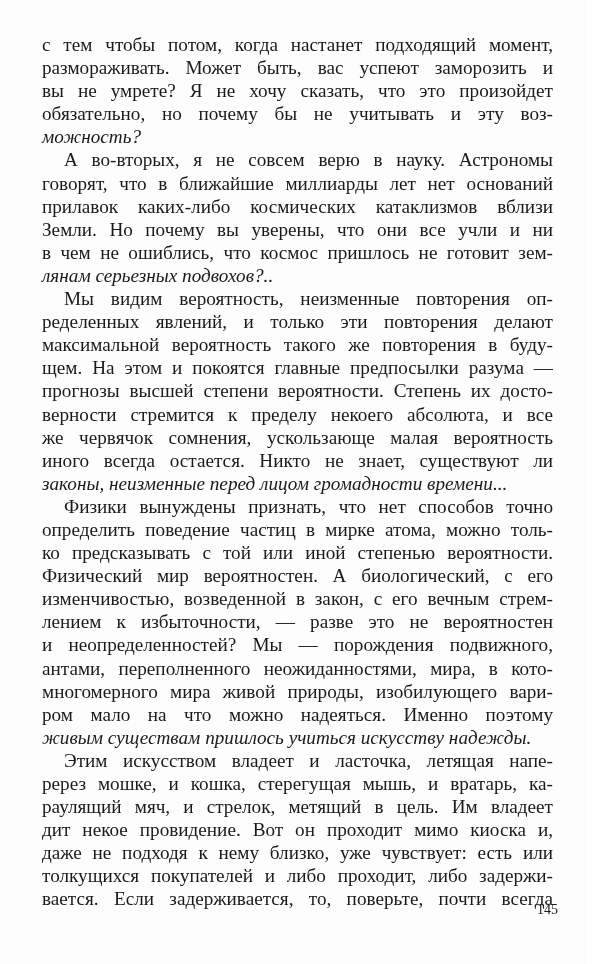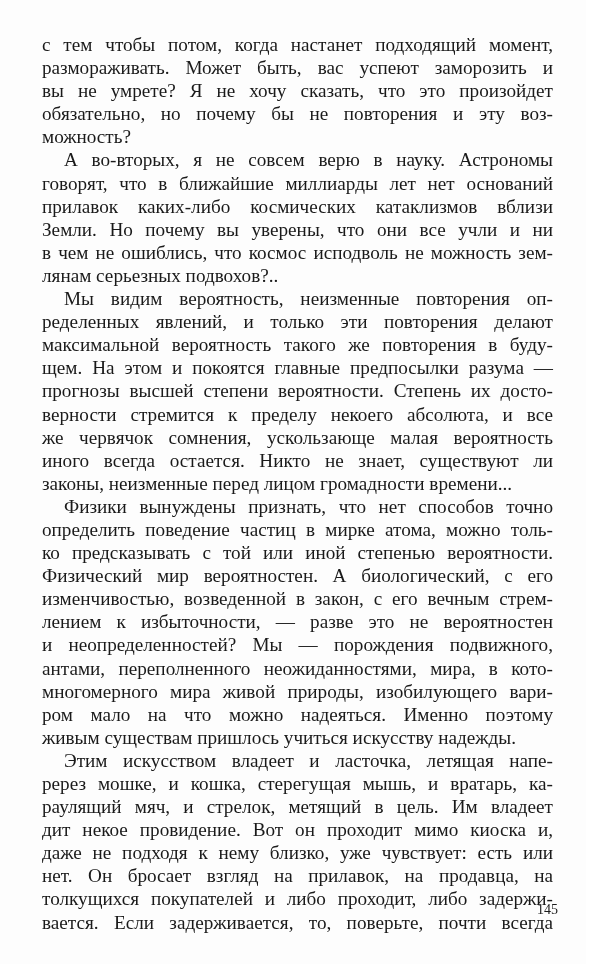--- a/index.html
+++ b/index.html
@@ -2,40 +2,40 @@
 <html><head>
 <meta charset="utf-8">
 <style>
   html, body { margin: 0; padding: 0; background: #ffffff; }
   body { width: 600px; height: 964px; position: relative; overflow: hidden; }
   .page { position: absolute; left: 0; top: 0; width: 586px; height: 964px; background: #fdfdfd; }
   .text { position: absolute; left: 42px; top: 33px; width: 511px;
     font-family: "Liberation Serif", "DejaVu Serif", serif; font-size: 19.2px;
     line-height: 23.1px; color: #1a1a1a; }
   .line { display: block; white-space: nowrap; text-align: justify; text-align-last: justify; height: 23.1px; overflow: visible; }
-  .line.last { text-align-last: left; }
+  .line.last { text-align-last: left; font-style: italic; }
   .line.indent { padding-left: 22px; }
   .pagenum { position: absolute; left: 528px; top: 902px; width: 30px; text-align: right;
     font-family: "Liberation Serif", "DejaVu Serif", serif; font-size: 14px; color: #1a1a1a; }
 </style>
 </head>
 <body>
 
 <div class="page">
   <div class="text">
     <span class="line">с тем чтобы потом, когда настанет подходящий момент,</span>
     <span class="line">размораживать. Может быть, вас успеют заморозить и</span>
     <span class="line">вы не умрете? Я не хочу сказать, что это произойдет</span>
-    <span class="line">обязательно, но почему бы не повторения и эту воз-</span>
+    <span class="line">обязательно, но почему бы не учитывать и эту воз-</span>
     <span class="line last">можность?</span>
     <span class="line indent">А во-вторых, я не совсем верю в науку. Астрономы</span>
     <span class="line">говорят, что в ближайшие миллиарды лет нет оснований</span>
     <span class="line">прилавок каких-либо космических катаклизмов вблизи</span>
     <span class="line">Земли. Но почему вы уверены, что они все учли и ни</span>
-    <span class="line">в чем не ошиблись, что космос исподволь не можность зем-</span>
+    <span class="line">в чем не ошиблись, что космос пришлось не готовит зем-</span>
     <span class="line last">лянам серьезных подвохов?..</span>
     <span class="line indent">Мы видим вероятность, неизменные повторения оп-</span>
     <span class="line">ределенных явлений, и только эти повторения делают</span>
     <span class="line">максимальной вероятность такого же повторения в буду-</span>
     <span class="line">щем. На этом и покоятся главные предпосылки разума —</span>
     <span class="line">прогнозы высшей степени вероятности. Степень их досто-</span>
     <span class="line">верности стремится к пределу некоего абсолюта, и все</span>
     <span class="line">же червячок сомнения, ускользающе малая вероятность</span>
     <span class="line">иного всегда остается. Никто не знает, существуют ли</span>
     <span class="line last">законы, неизменные перед лицом громадности времени...</span>
@@ -48,19 +48,18 @@
     <span class="line">и неопределенностей? Мы — порождения подвижного,</span>
     <span class="line">антами, переполненного неожиданностями, мира, в кото-</span>
     <span class="line">многомерного мира живой природы, изобилующего вари-</span>
     <span class="line">ром мало на что можно надеяться. Именно поэтому</span>
     <span class="line last">живым существам пришлось учиться искусству надежды.</span>
     <span class="line indent">Этим искусством владеет и ласточка, летящая напе-</span>
     <span class="line">ререз мошке, и кошка, стерегущая мышь, и вратарь, ка-</span>
     <span class="line">раулящий мяч, и стрелок, метящий в цель. Им владеет</span>
     <span class="line">дит некое провидение. Вот он проходит мимо киоска и,</span>
     <span class="line">даже не подходя к нему близко, уже чувствует: есть или</span>
-    <span class="line">нет. Он бросает взгляд на прилавок, на продавца, на</span>
     <span class="line">толкущихся покупателей и либо проходит, либо задержи-</span>
     <span class="line">вается. Если задерживается, то, поверьте, почти всегда</span>
 
   </div>
   <div class="pagenum">145</div>
 </div>
 
 </body></html>

